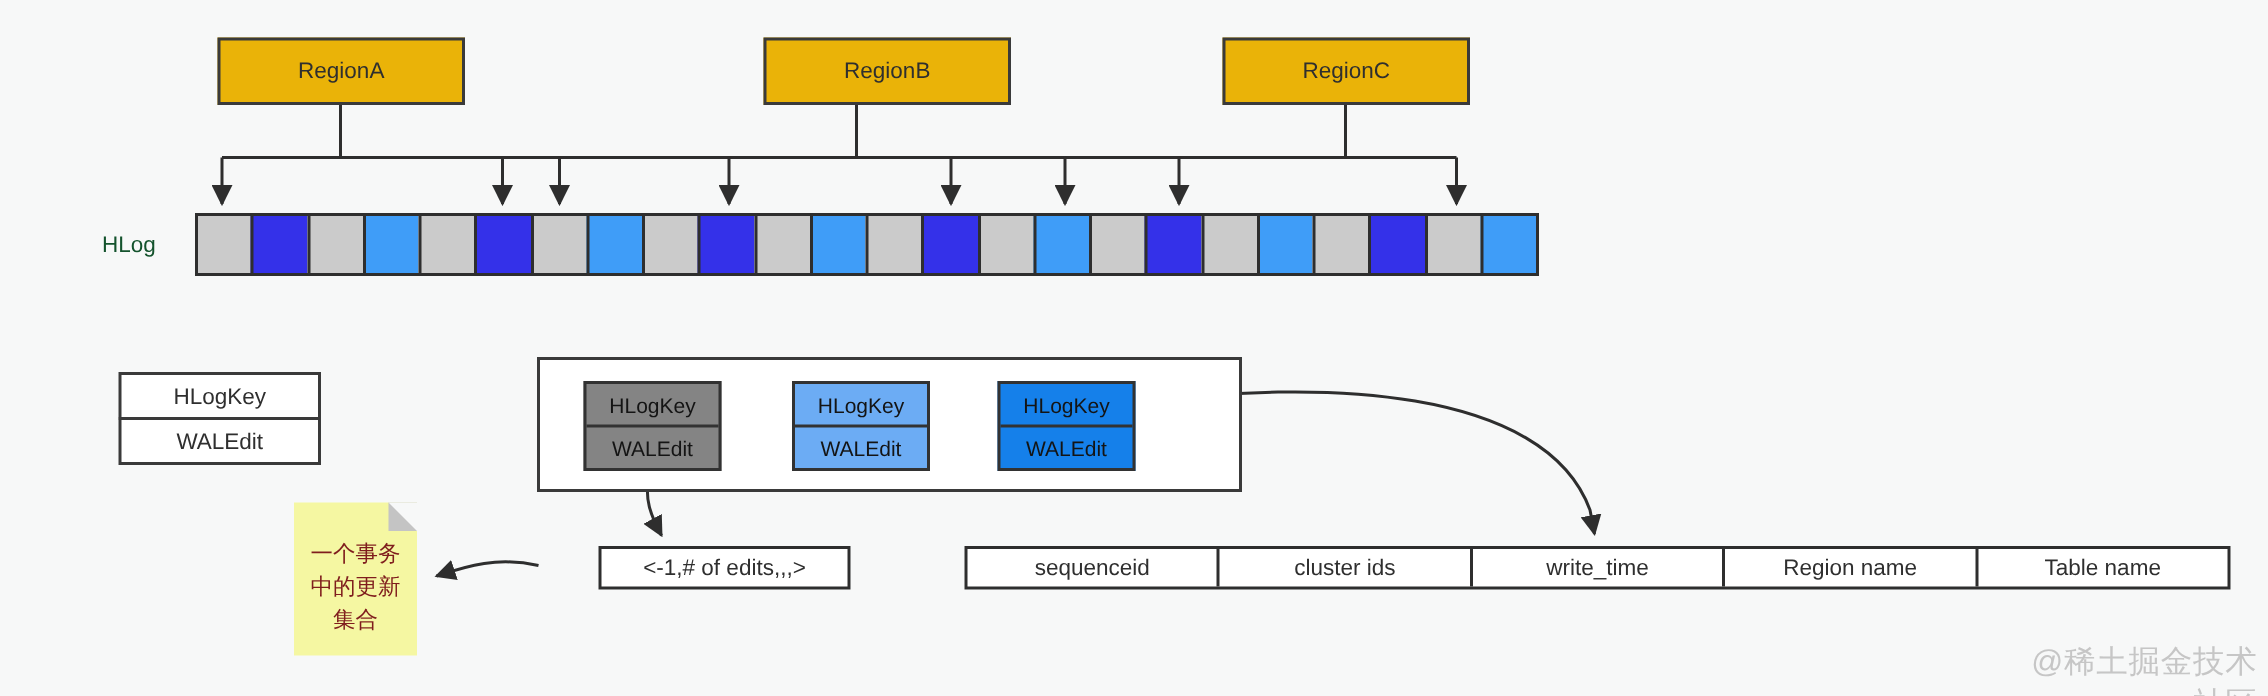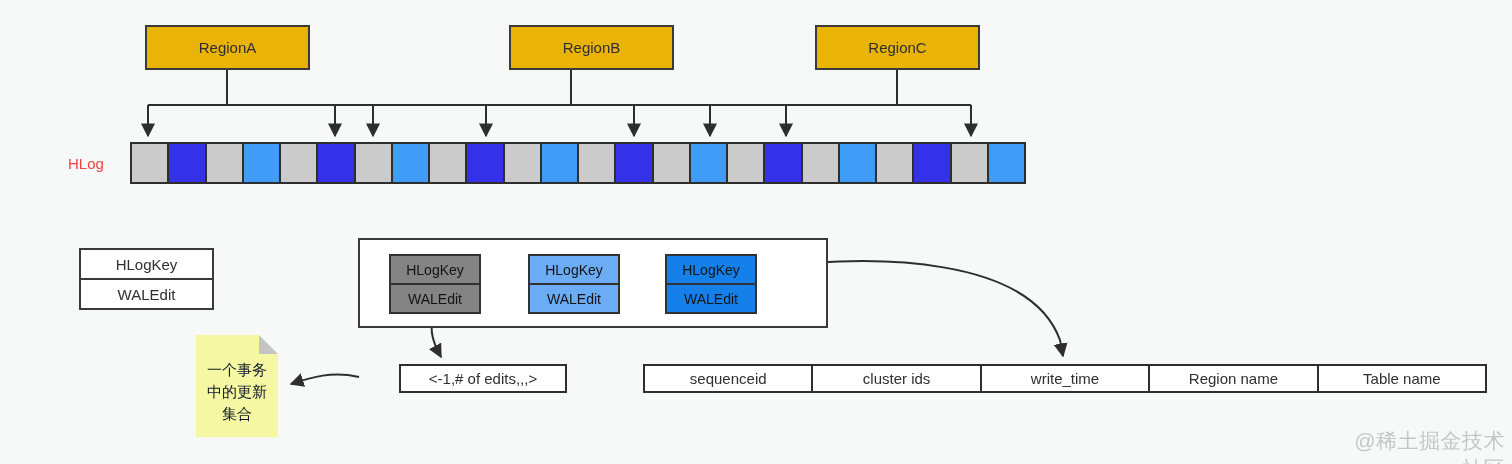--- a/index.html
+++ b/index.html
@@ -8,42 +8,42 @@
 
   
   .region{position:absolute;top:25px;width:161px;height:41px;background:#eab308;border:2px solid #3a3a3a;
           display:flex;align-items:center;justify-content:center;font-size:15px;}
   .region.r0{left:145px;} .region.r1{left:489px;margin-left:20px;} .region.r2{left:815px;}
 
   
   #wires{position:absolute;left:0;top:0;width:1512px;height:464px;pointer-events:none;}
 
   
-  #hlog-label{position:absolute;left:68px;top:155px;font-size:15px;color:#ef4444;}
+  #hlog-label{position:absolute;left:68px;top:155px;font-size:15px;color:#14532d;}
   #hlog-strip{position:absolute;left:130px;top:142px;width:892px;height:38px;border:2px solid #2e2e2e;display:flex;}
   .hlog-cell{flex:1 1 0;border-left:2px solid #2e2e2e;}
   .hlog-cell:first-child{border-left:none;}
 
   
   #legend{position:absolute;left:79px;top:248px;width:135px;}
   .legend-box{height:28px;background:#ffffff;border:2px solid #3a3a3a;display:flex;align-items:center;justify-content:center;font-size:15px;}
   .legend-box+.legend-box{margin-top:-2px;}
 
   
   #pair-container{position:absolute;left:358px;top:238px;width:466px;height:86px;background:#ffffff;border:2px solid #3a3a3a;}
   .pair{position:absolute;top:14px;width:88px;border:2px solid #323232;}
   .pair.p0{left:29px;} .pair.p1{left:168px;} .pair.p2{left:305px;}
   .pair-cell{height:27px;display:flex;align-items:center;justify-content:center;font-size:14px;color:#141414;}
   .pair-cell+.pair-cell{border-top:2px solid #323232;}
 
   
   #note{position:absolute;left:196px;top:335px;width:82px;height:102px;background:#f5f7a2;}
   #note::before{content:"";position:absolute;top:0;right:0;border-style:solid;border-width:0 19px 19px 0;
                 border-color:#f7f8f8 #f7f8f8 #c4c4c4 #c4c4c4;}
-  #note-text{padding-top:24px;text-align:center;font-size:15px;line-height:22px;color:#0f172a;}
+  #note-text{padding-top:24px;text-align:center;font-size:15px;line-height:22px;color:#7f1d1d;}
 
   
   #edits-box{position:absolute;left:359px;top:364px;width:164px;height:25px;background:#ffffff;border:2px solid #2e2e2e;
              display:flex;align-items:center;justify-content:center;font-size:15px;margin-left:40px;}
 
   
   #record-row{position:absolute;left:643px;top:364px;width:840px;height:25px;background:#ffffff;border:2px solid #2e2e2e;display:flex;}
   .record-cell{flex:1 1 0;border-left:2px solid #2e2e2e;display:flex;align-items:center;justify-content:center;font-size:15px;}
   .record-cell:first-child{border-left:none;}
 

